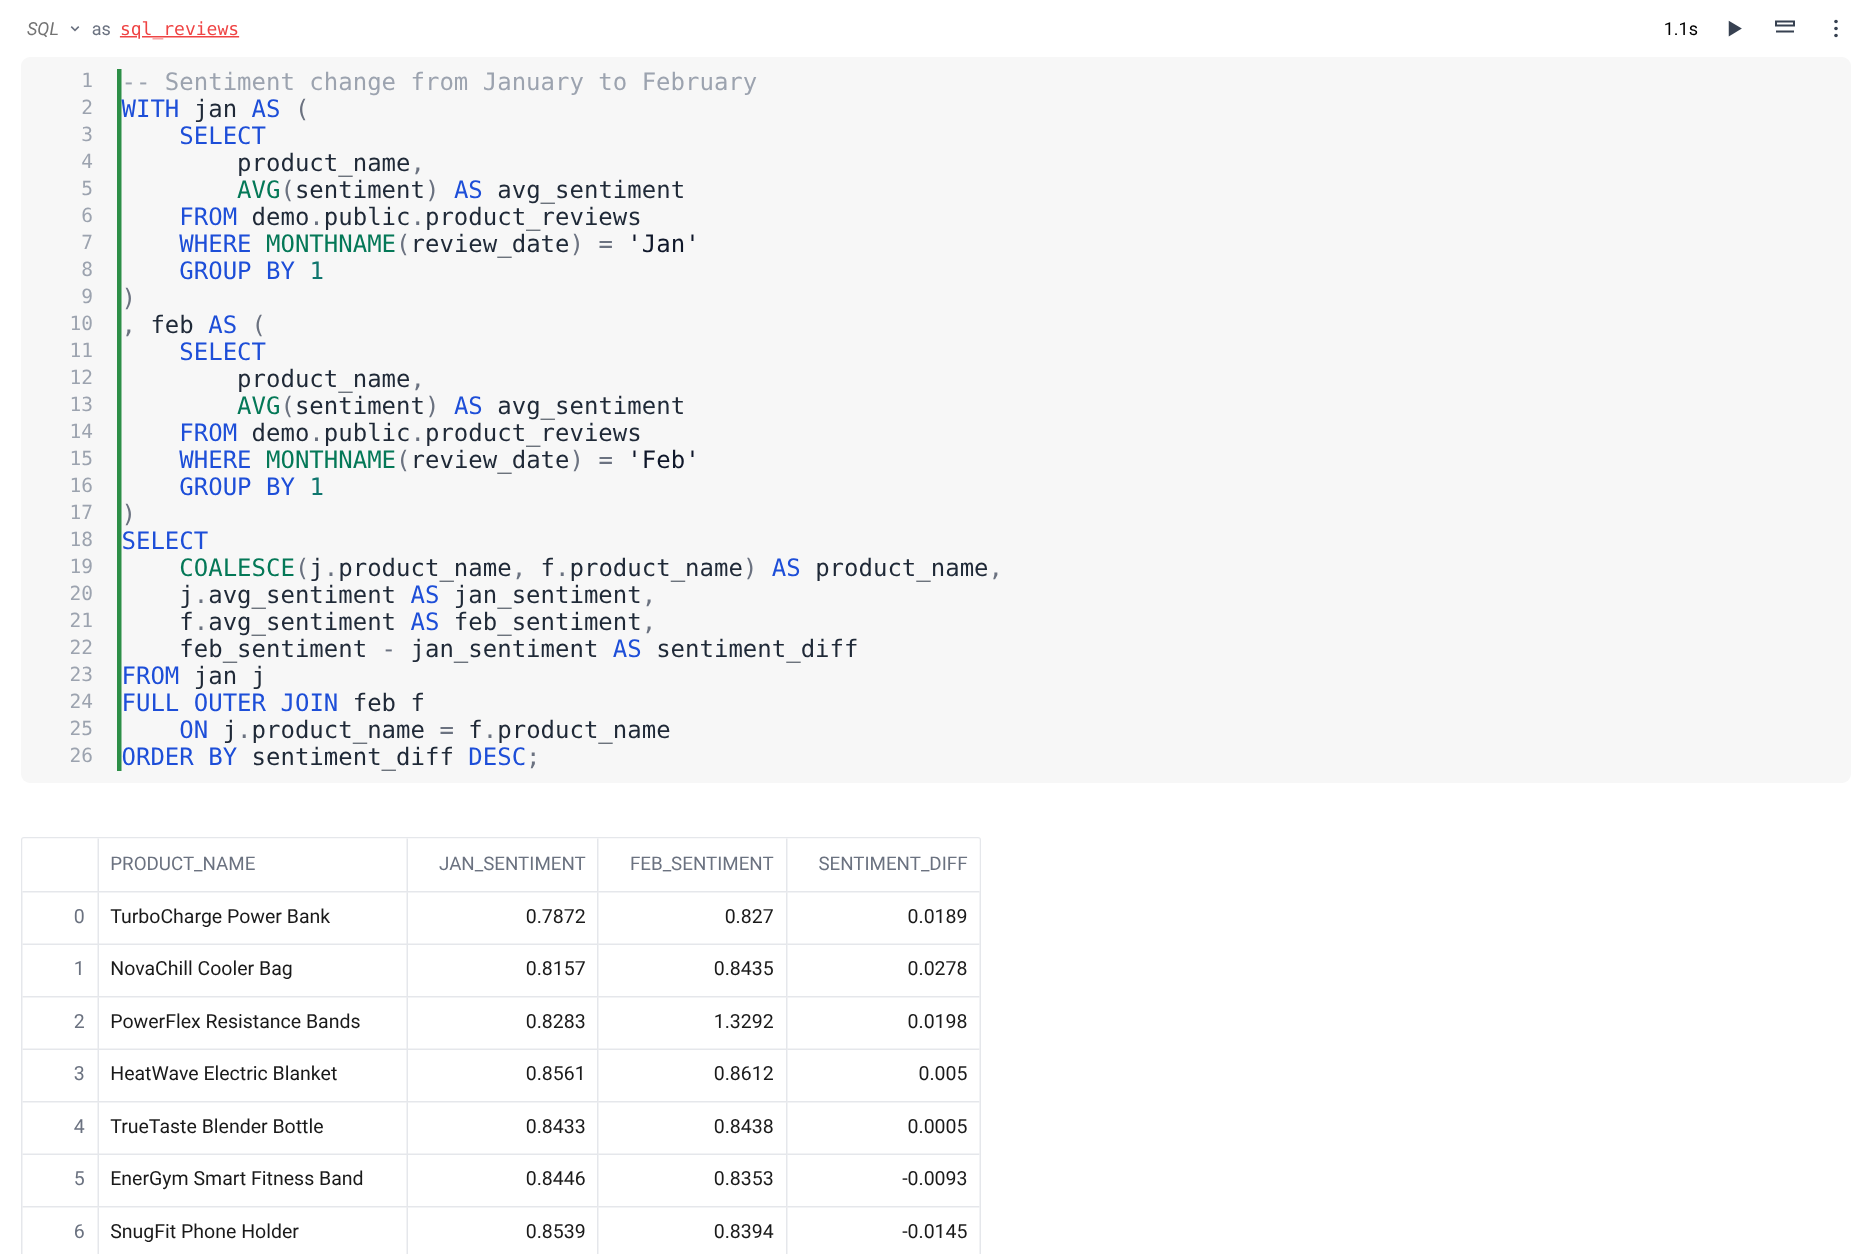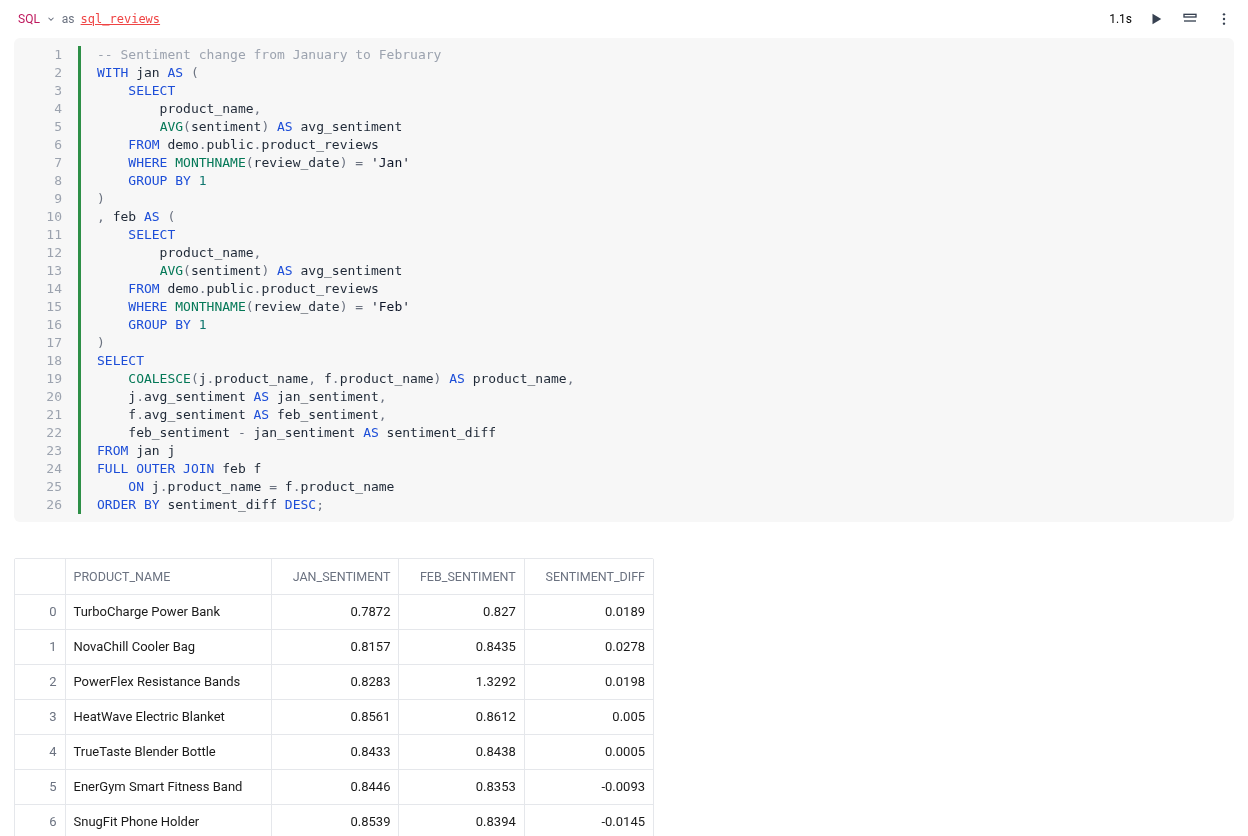--- a/index.html
+++ b/index.html
@@ -14,21 +14,21 @@
   .container { width: 1248px; padding: 6px 14px 0 14px; }
   .toolbar {
     display: flex;
     align-items: center;
     justify-content: space-between;
     height: 26px;
     padding: 0 0 0 4px;
     font-size: 12px;
   }
   .toolbar-left { display: flex; align-items: center; gap: 6px; color: #6b7280; }
-  .lang-label { color: #be185d; font-weight: 400; }
+  .lang-label { color: #737373; font-weight: 400; font-style: italic; }
   .as-label { color: #6b7280; }
   .var-name { font-family: ui-monospace, SFMono-Regular, Menlo, Monaco, Consolas, monospace; color: #ef4444; text-decoration: underline; }
   .chevron { display: inline-flex; color: #6b7280; }
   .toolbar-right { display: flex; align-items: center; gap: 14px; color: #000000; }
   .duration { font-size: 12px; }
   .icon-btn { display: inline-flex; align-items: center; justify-content: center; width: 20px; height: 20px; color: #374151; cursor: pointer; }
   .code-block {
     margin-top: 6px;
     background: #f7f7f7;
     border-radius: 6px;
@@ -43,24 +43,23 @@
     font-size: 13px;
     color: #9ca3af;
     padding-right: 16px;
     user-select: none;
     line-height: 18px;
   }
   .gutter div { height: 18px; }
   .code-body {
     flex: 1;
     font-family: ui-monospace, SFMono-Regular, Menlo, Monaco, Consolas, monospace;
-    font-size: 13px;
+    font-size: 16px;
     line-height: 18px;
     border-left: 3px solid #2d8f47;
-    padding-left: 16px;
     white-space: pre;
   }
   .tok-comment { color: #9ca3af; }
   .tok-kw { color: #1d4ed8; }
   .tok-func { color: #047857; }
   .tok-str { color: #0f172a; }
   .tok-num { color: #0f766e; }
   .tok-punct { color: #6b7280; }
   .tok-ident { color: #1f2937; }
 

